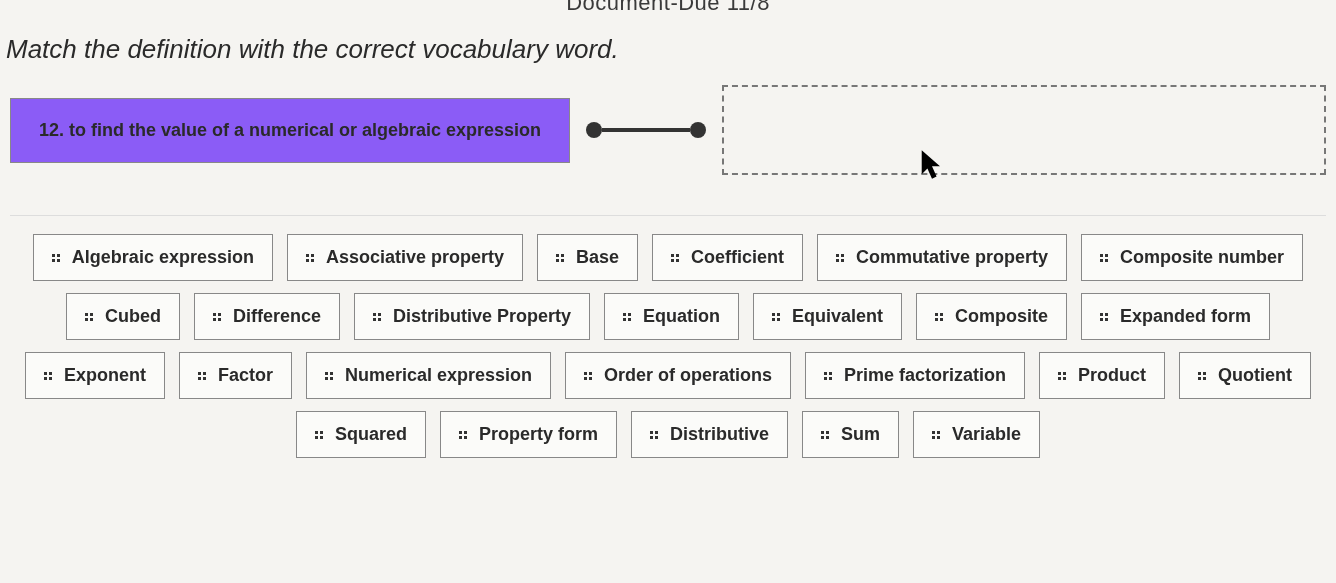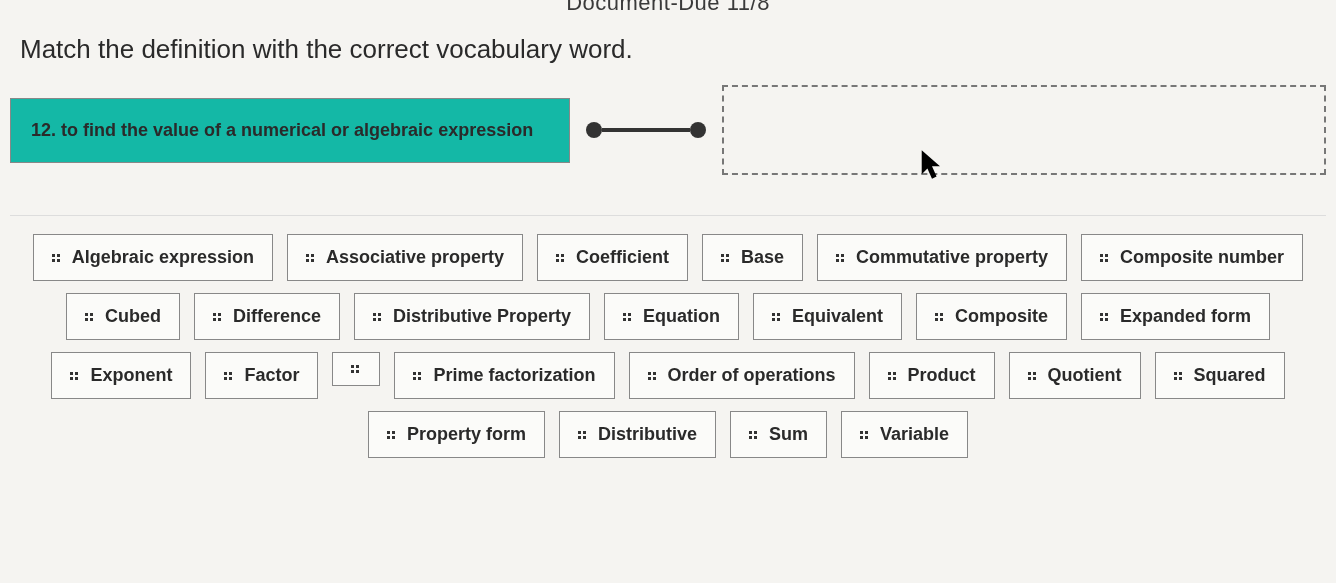--- a/index.html
+++ b/index.html
@@ -14,39 +14,40 @@
     .top-partial {
       text-align: center;
       font-size: 22px;
       color: #3a3a3a;
       margin-top: -10px;
       letter-spacing: 0.5px;
     }
     .instruction {
       font-size: 26px;
       color: #2a2a2a;
-      padding: 18px 6px 20px 20px;
+      padding: 18px 6px 20px 6px;
+      font-style: italic;
     }
     .work-area {
       padding: 0 10px;
     }
     .match-row {
       display: flex;
       align-items: center;
       gap: 16px;
       margin-bottom: 40px;
     }
     .definition-card {
       border: 1px solid #888;
-      background: #14b8a6;
+      background: #8b5cf6;
       width: 560px;
       padding: 18px 20px;
       font-size: 18px;
       font-weight: bold;
-      text-align: left;
+      text-align: center;
       line-height: 1.5;
     }
     .connector {
       display: flex;
       align-items: center;
       width: 120px;
     }
     .dot {
       width: 16px;
       height: 16px;
@@ -78,21 +79,21 @@
       height: 32px;
       display: block;
     }
     .word-bank {
       border-top: 1px solid #ddd;
       padding: 18px 12px 12px 12px;
       display: flex;
       flex-wrap: wrap;
       gap: 12px 14px;
       justify-content: center;
-      align-items: flex-start;
+      align-items: center;
     }
     .word-tile {
       border: 1px solid #888;
       background: #fbfbf9;
       padding: 12px 18px;
       font-size: 18px;
       font-weight: bold;
       display: inline-flex;
       align-items: center;
       gap: 10px;
@@ -159,38 +160,38 @@
         </span>
         <span>Associative property</span>
       </div>
       <div class="word-tile">
         <span class="grip">
           <span></span>
           <span></span>
           <span></span>
           <span></span>
         </span>
+        <span>Base</span>
+      </div>
+      <div class="word-tile">
+        <span class="grip">
+          <span></span>
+          <span></span>
+          <span></span>
+          <span></span>
+        </span>
         <span>Coefficient</span>
       </div>
       <div class="word-tile">
         <span class="grip">
           <span></span>
           <span></span>
           <span></span>
           <span></span>
         </span>
-        <span>Base</span>
-      </div>
-      <div class="word-tile">
-        <span class="grip">
-          <span></span>
-          <span></span>
-          <span></span>
-          <span></span>
-        </span>
         <span>Commutative property</span>
       </div>
       <div class="word-tile">
         <span class="grip">
           <span></span>
           <span></span>
           <span></span>
           <span></span>
         </span>
         <span>Composite number</span>
@@ -276,38 +277,39 @@
         </span>
         <span>Factor</span>
       </div>
       <div class="word-tile">
         <span class="grip">
           <span></span>
           <span></span>
           <span></span>
           <span></span>
         </span>
+        <span>Numerical expression</span>
+      </div>
+      <div class="word-tile">
+        <span class="grip">
+          <span></span>
+          <span></span>
+          <span></span>
+          <span></span>
+        </span>
+        <span>Order of operations</span>
       </div>
       <div class="word-tile">
         <span class="grip">
           <span></span>
           <span></span>
           <span></span>
           <span></span>
         </span>
         <span>Prime factorization</span>
-      </div>
-      <div class="word-tile">
-        <span class="grip">
-          <span></span>
-          <span></span>
-          <span></span>
-          <span></span>
-        </span>
-        <span>Order of operations</span>
       </div>
       <div class="word-tile">
         <span class="grip">
           <span></span>
           <span></span>
           <span></span>
           <span></span>
         </span>
         <span>Product</span>
       </div>

